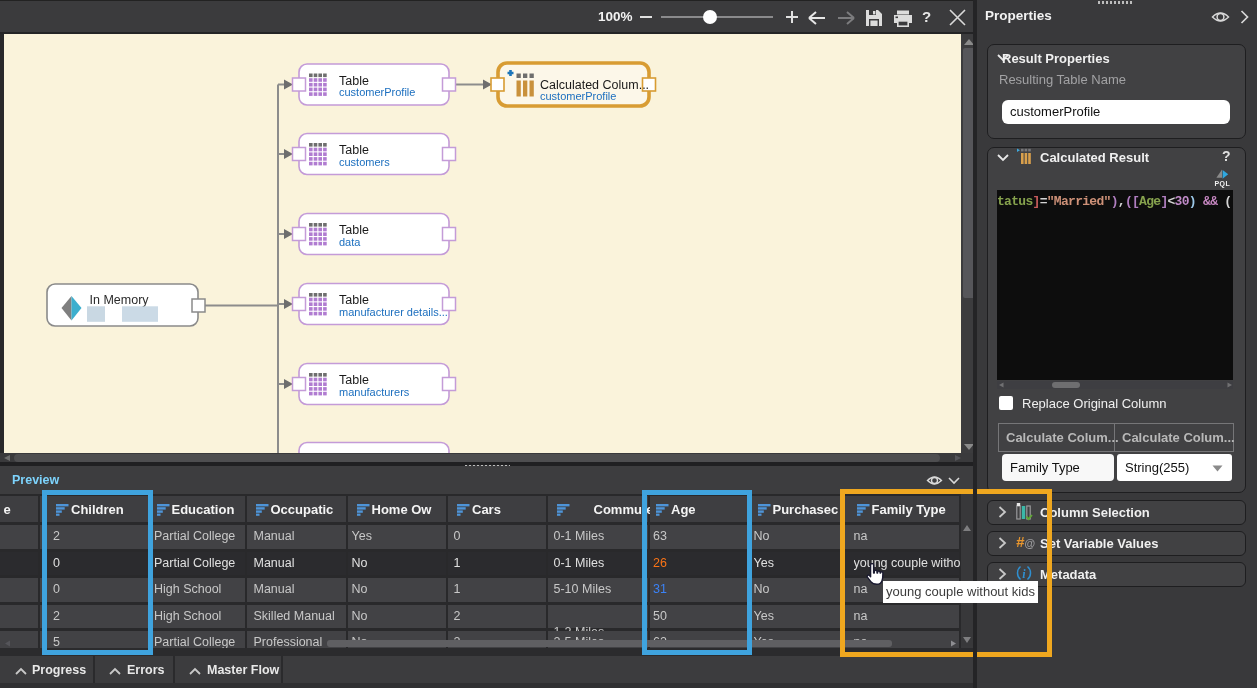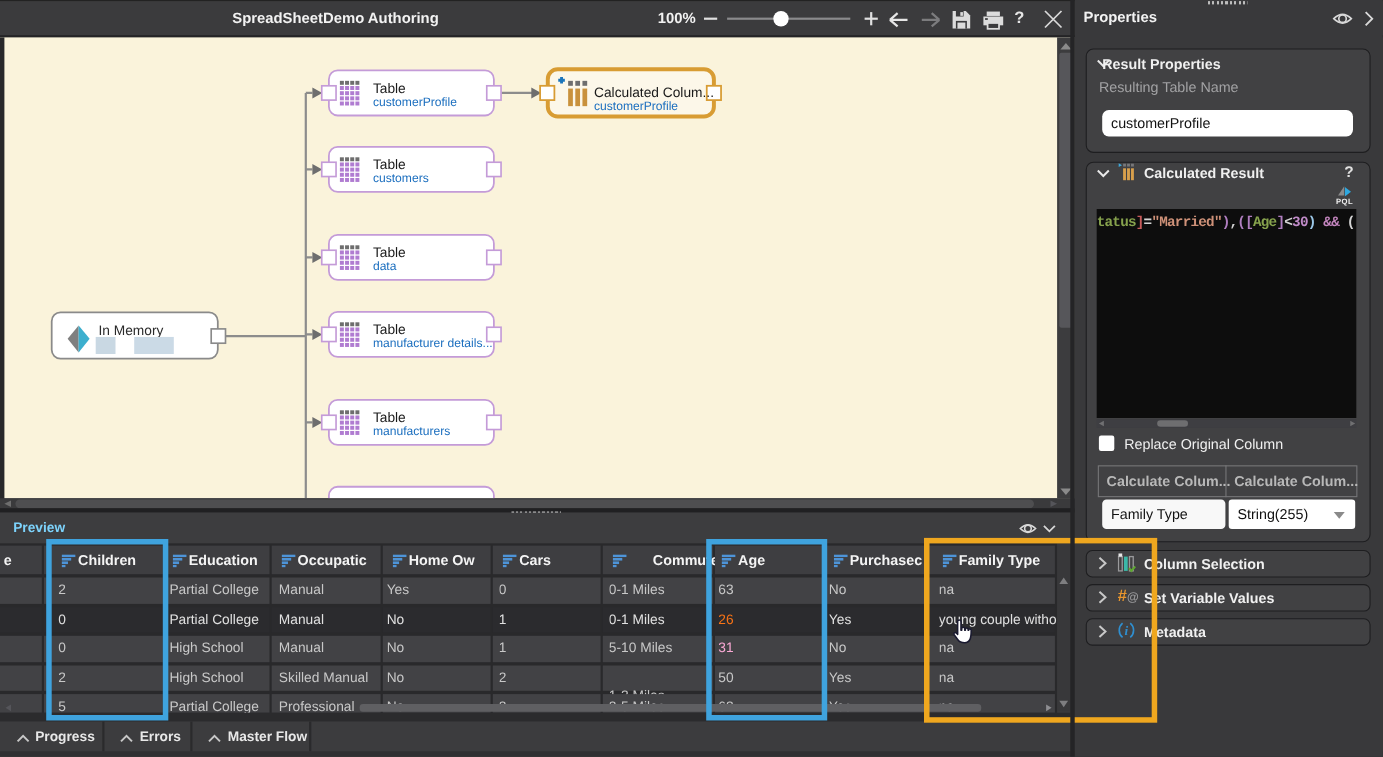--- a/index.html
+++ b/index.html
@@ -7,21 +7,20 @@
     font-family:"Liberation Sans", sans-serif; }
   .abs { position:absolute; }
   #stage { position:relative; width:1257px; height:688px; }
 </style>
 </head>
 <body>
 <div id="stage">
 
   <div class="abs" style="left:0;top:0;width:1257px;height:32px;background:#3B3B3D;border-top:1.5px solid #222;"></div>
   <div class="abs" style="left:0;top:32px;width:1257px;height:2px;background:#242426;"></div>
-  <div class="abs" style="left:180px;top:9px;width:250px;text-align:center;color:#F2F2F2;font-size:13.5px;font-weight:bold;">SpreadSheetDemo Authoring</div>
   <div class="abs" style="left:598px;top:9px;color:#F2F2F2;font-size:13.5px;font-weight:bold;">100%</div>
 
   <div class="abs" style="left:640px;top:16px;width:12px;height:2px;background:#E0E0E0;"></div>
 
   <div class="abs" style="left:661px;top:16px;width:112px;height:1.5px;background:#8A8A8C;"></div>
   <div class="abs" style="left:703px;top:10px;width:14px;height:14px;border-radius:50%;background:#FFFFFF;"></div>
 
   <div class="abs" style="left:786px;top:16px;width:12px;height:2px;background:#E0E0E0;"></div>
   <div class="abs" style="left:791px;top:11px;width:2px;height:12px;background:#E0E0E0;"></div>
 
@@ -377,21 +376,21 @@
       <div class="abs" style="left:154px;top:84px;width:93px;height:23.5px;color:#C8C8C8;font-size:12.5px;line-height:23.5px;white-space:nowrap;overflow:hidden;">High School</div>
       <div class="abs" style="left:247px;top:84px;width:98.5px;height:23.5px;background:#424245;"></div>
       <div class="abs" style="left:253.5px;top:84px;width:94px;height:23.5px;color:#C8C8C8;font-size:12.5px;line-height:23.5px;white-space:nowrap;overflow:hidden;">Manual</div>
       <div class="abs" style="left:347.5px;top:84px;width:98.5px;height:23.5px;background:#424245;"></div>
       <div class="abs" style="left:351.5px;top:84px;width:96.5px;height:23.5px;color:#C8C8C8;font-size:12.5px;line-height:23.5px;white-space:nowrap;overflow:hidden;">No</div>
       <div class="abs" style="left:448px;top:84px;width:97.5px;height:23.5px;background:#424245;"></div>
       <div class="abs" style="left:453.5px;top:84px;width:94px;height:23.5px;color:#C8C8C8;font-size:12.5px;line-height:23.5px;white-space:nowrap;overflow:hidden;">1</div>
       <div class="abs" style="left:547.5px;top:84px;width:100.5px;height:23.5px;background:#424245;"></div>
       <div class="abs" style="left:553.5px;top:84px;width:96.5px;height:23.5px;color:#C8C8C8;font-size:12.5px;line-height:23.5px;white-space:nowrap;overflow:hidden;">5-10 Miles</div>
       <div class="abs" style="left:650px;top:84px;width:98px;height:23.5px;background:#424245;"></div>
-      <div class="abs" style="left:653px;top:84px;width:97px;height:23.5px;color:#f9a8d4;font-size:12.5px;line-height:23.5px;white-space:nowrap;overflow:hidden;">31</div>
+      <div class="abs" style="left:653px;top:84px;width:97px;height:23.5px;color:#3b82f6;font-size:12.5px;line-height:23.5px;white-space:nowrap;overflow:hidden;">31</div>
       <div class="abs" style="left:750px;top:84px;width:92px;height:23.5px;background:#424245;"></div>
       <div class="abs" style="left:753.5px;top:84px;width:90.5px;height:23.5px;color:#C8C8C8;font-size:12.5px;line-height:23.5px;white-space:nowrap;overflow:hidden;">No</div>
       <div class="abs" style="left:844px;top:84px;width:115px;height:23.5px;background:#424245;"></div>
       <div class="abs" style="left:853.5px;top:84px;width:107.5px;height:23.5px;color:#C8C8C8;font-size:12.5px;line-height:23.5px;white-space:nowrap;overflow:hidden;">na</div>
       <div class="abs" style="left:0px;top:110.5px;width:38px;height:23.5px;background:#424245;"></div>
       <div class="abs" style="left:40px;top:110.5px;width:108px;height:23.5px;background:#424245;"></div>
       <div class="abs" style="left:53px;top:110.5px;width:97px;height:23.5px;color:#C8C8C8;font-size:12.5px;line-height:23.5px;white-space:nowrap;overflow:hidden;">2</div>
       <div class="abs" style="left:150px;top:110.5px;width:95px;height:23.5px;background:#424245;"></div>
       <div class="abs" style="left:154px;top:110.5px;width:93px;height:23.5px;color:#C8C8C8;font-size:12.5px;line-height:23.5px;white-space:nowrap;overflow:hidden;">High School</div>
       <div class="abs" style="left:247px;top:110.5px;width:98.5px;height:23.5px;background:#424245;"></div>
@@ -562,18 +561,19 @@
     <text x="8" y="12.5" font-size="12" font-weight="bold" fill="#2F8FD0" text-anchor="middle" font-style="italic" font-family="Liberation Serif, serif">i</text>
   </svg>
   <div class="abs" style="left:1040px;top:567px;color:#F0F0F0;font-size:13px;font-weight:bold;">Metadata</div>
 
   <div class="abs" style="left:41.5px;top:490px;width:111px;height:165px;border:5.5px solid #3FA3DE;"></div>
   <div class="abs" style="left:642px;top:490px;width:109.5px;height:165px;border:5.5px solid #3FA3DE;"></div>
   <div class="abs" style="left:840px;top:488.5px;width:211.5px;height:168px;border:5px solid #EFA71F;"></div>
 
   <div class="abs" style="left:973px;top:0;width:4px;height:688px;background:#242426;"></div>
 
+  <div class="abs" style="left:883px;top:580.5px;width:155px;height:22.5px;background:#FFFFFF;color:#3C3C3C;font-size:13px;line-height:22.5px;text-align:center;">young couple without kids</div>
 
   <svg class="abs" style="left:866px;top:563px;" width="18" height="25" viewBox="0 0 18 25">
     <path d="M4.6 2.1 c0-2.1 3-2.1 3 0 l0 7.9 l0.7 0 l0-1.4 c0-1.9 2.7-1.9 2.7 0 l0 1.4 l0.6 0 l0-0.8 c0-1.7 2.5-1.7 2.5 0 l0 0.8 l0.5 0 l0-0.2 c0-1.5 2.3-1.5 2.3 0.1 c0 3.3-0.3 6.3-1 8.1 c-0.8 2.1-2.4 3.3-5 3.3 c-3.4 0-4.6-0.6-6.1-2.7 l-3.4-4.5 c-0.9-1.2 0.8-2.7 2-1.6 l1.2 1.2 z" fill="#FFFFFF" stroke="#1A1A30" stroke-width="1.4" stroke-linejoin="round"></path>
   </svg>
 
 </div>
 
 </body></html>

